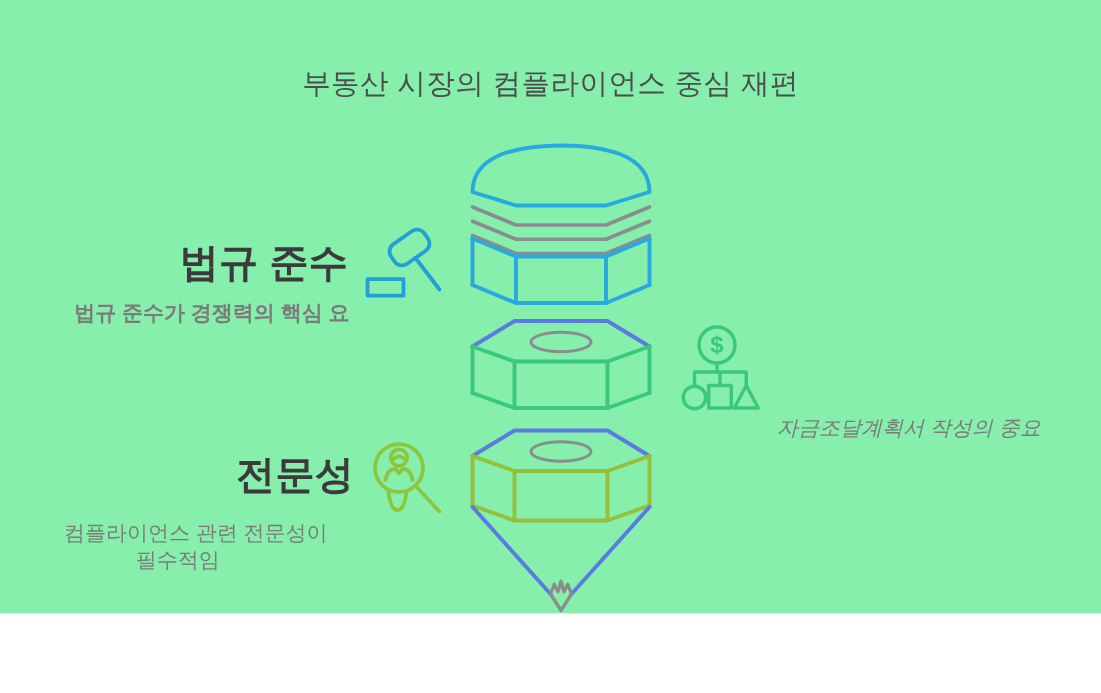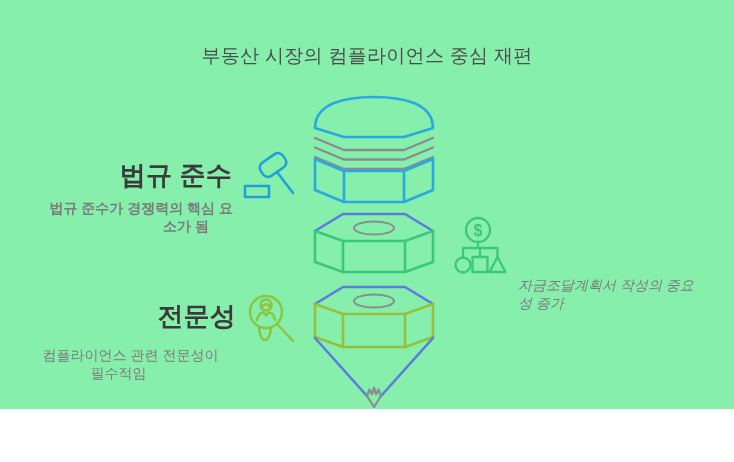--- a/index.html
+++ b/index.html
@@ -79,40 +79,38 @@
       <span class="iconbox">
         <svg width="56" height="54" viewBox="0 0 56 54" fill="none" stroke="#229fd9" stroke-width="2.5" stroke-linejoin="round" stroke-linecap="round">
           <rect x="-13.5" y="-8" width="27" height="16" rx="6" transform="translate(33,17) rotate(-35)"></rect>
           <line x1="37" y1="24" x2="53" y2="45"></line>
           <rect x="5" y="38" width="24" height="11"></rect>
         </svg>
       </span>
     </div>
     <p>
       <span>법규 준수가 경쟁력의 핵심 요</span>
-      <span class="shift">소가 됨</span>
     </p>
   </div>
 
   <div class="callout right-side" id="callout-funding">
     <div class="row">
       <span class="iconbox">
         <svg width="56" height="62" viewBox="0 0 56 62" fill="none" stroke="#3bc77d" stroke-width="2.3" stroke-linejoin="round" stroke-linecap="round">
           <circle cx="25" cy="16" r="12"></circle>
           <text x="25" y="21.5" text-anchor="middle" font-size="16" font-weight="700" fill="#3bc77d" stroke="none" font-family="Liberation Sans, sans-serif">$</text>
           <path d="M25,28 L25,34 M10,34 L44.5,34 M10,34 L10,43.5 M27,34 L27,43 M44.5,34 L44.5,43"></path>
           <circle cx="10" cy="51" r="7.5"></circle>
           <rect x="19.5" y="43" width="15" height="15"></rect>
           <path d="M44.5,43 L52.5,58 L36.5,58 Z"></path>
         </svg>
       </span>
     </div>
     <p>
       <span>자금조달계획서 작성의 중요</span>
-      <span>성 증가</span>
     </p>
   </div>
 
   <div class="callout left-side" id="callout-expertise">
     <div class="row">
       <h2>전문성</h2>
       <span class="iconbox">
         <svg width="52" height="56" viewBox="0 0 52 56" fill="none" stroke="#8cc63f" stroke-width="2.5" stroke-linejoin="round" stroke-linecap="round">
           <circle cx="22" cy="24" r="16"></circle>
           <line x1="34" y1="37" x2="49" y2="53"></line>

